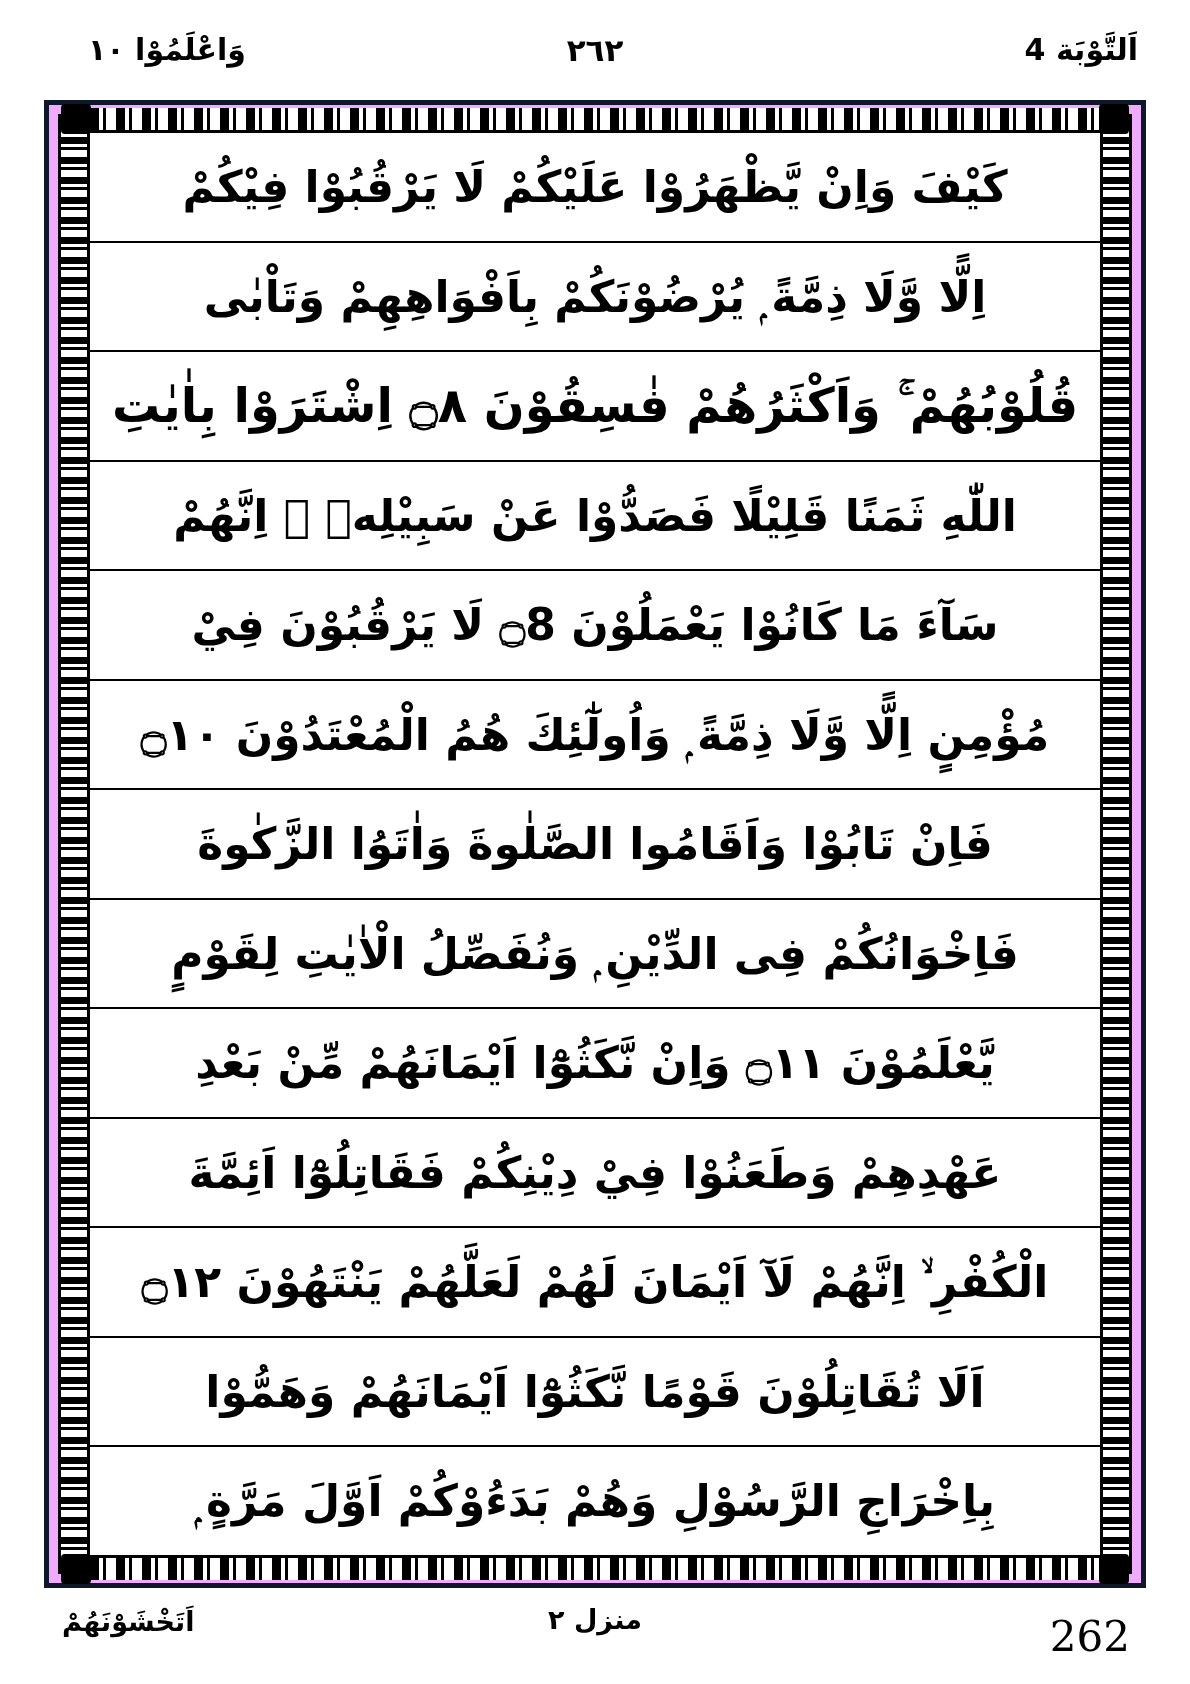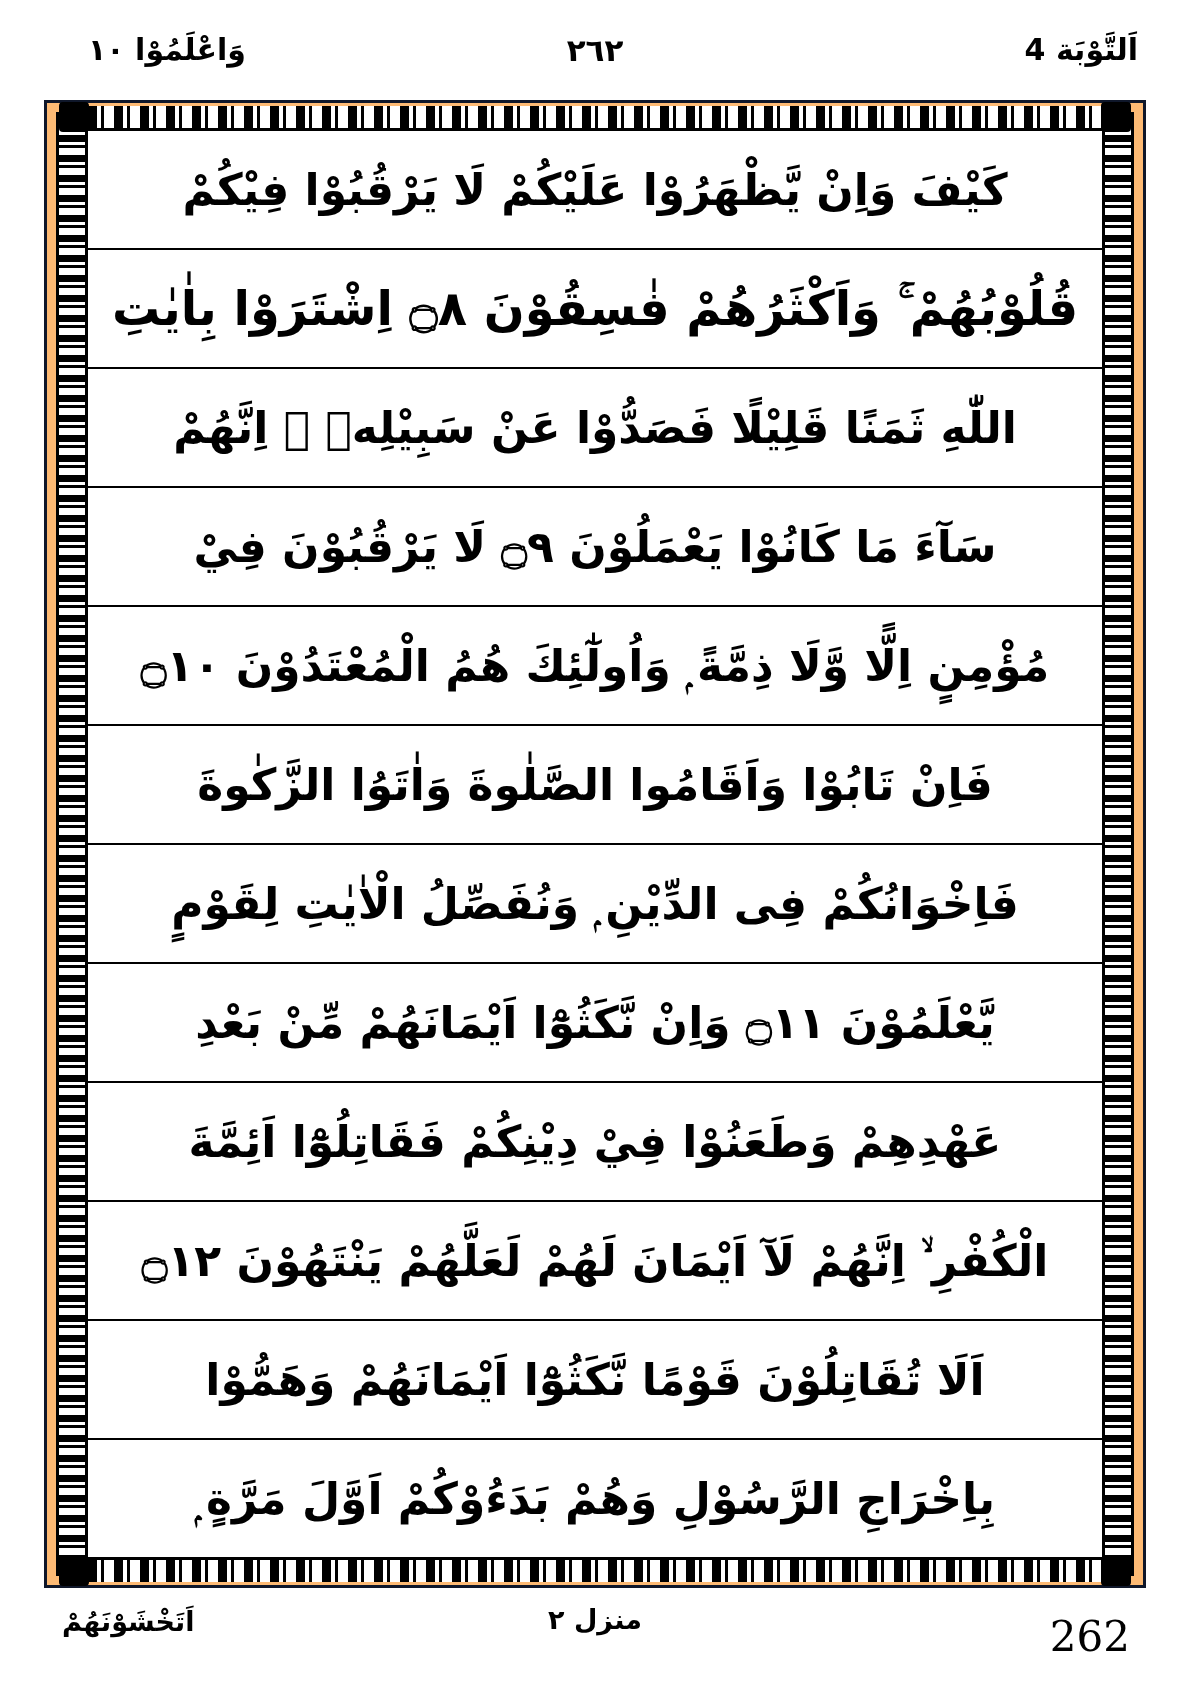--- a/index.html
+++ b/index.html
@@ -43,23 +43,23 @@
   }
   .hdr-surah { text-align: right; min-width: 230px; }
   .hdr-page  { text-align: center; font-size: 31px; letter-spacing: 2px; }
   .hdr-juz   { text-align: center; min-width: 230px; direction: rtl; }
 
   
   .frame-outer {
     position: relative;
     margin: 0 44px;
     flex: 1 1 auto;
-    border: 3px solid #0f172a;
-    box-sizing: border-box;
-    background: #fdba74;
+    border: 5px solid #0f172a;
+    box-sizing: border-box;
+    background: #f0abfc;
     padding: 9px;
   }
   .frame-mid {
     position: relative;
     height: 100%;
     box-sizing: border-box;
     border: 3px solid #000;
     padding: 13px 0;
     background:
       
@@ -216,27 +216,30 @@
         <div class="corner tl"></div>
         <div class="corner tr"></div>
         <div class="corner bl"></div>
         <div class="corner br"></div>
 
         <div class="lines">
           <div class="ayah-line">
             <div class="ayah-text" style="font-size: 44px;">كَيْفَ وَاِنْ يَّظْهَرُوْا عَلَيْكُمْ لَا يَرْقُبُوْا فِيْكُمْ</div>
           </div>
           <div class="ayah-line">
+            <div class="ayah-text" style="font-size: 44px;">اِلًّا وَّلَا ذِمَّةً ۭ يُرْضُوْنَكُمْ بِاَفْوَاهِهِمْ وَتَاْبٰى</div>
+          </div>
+          <div class="ayah-line">
             <div class="ayah-text" style="font-size: 48px;">قُلُوْبُهُمْ ۚ وَاَكْثَرُهُمْ فٰسِقُوْنَ ۝٨ اِشْتَرَوْا بِاٰيٰتِ</div>
           </div>
           <div class="ayah-line">
             <div class="ayah-text" style="font-size: 44px;">اللّٰهِ ثَمَنًا قَلِيْلًا فَصَدُّوْا عَنْ سَبِيْلِهٖ ۭ اِنَّهُمْ</div>
           </div>
           <div class="ayah-line">
-            <div class="ayah-text" style="font-size: 44px;">سَآءَ مَا كَانُوْا يَعْمَلُوْنَ ۝٩ لَا يَرْقُبُوْنَ فِيْ</div>
+            <div class="ayah-text" style="font-size: 44px;">سَآءَ مَا كَانُوْا يَعْمَلُوْنَ ۝8 لَا يَرْقُبُوْنَ فِيْ</div>
           </div>
           <div class="ayah-line">
             <div class="ayah-text" style="font-size: 44px;">مُؤْمِنٍ اِلًّا وَّلَا ذِمَّةً ۭ وَاُولٰٓئِكَ هُمُ الْمُعْتَدُوْنَ ۝١٠</div>
           </div>
           <div class="ayah-line">
             <div class="ayah-text" style="font-size: 44px;">فَاِنْ تَابُوْا وَاَقَامُوا الصَّلٰوةَ وَاٰتَوُا الزَّكٰوةَ</div>
           </div>
           <div class="ayah-line">
             <div class="ayah-text" style="font-size: 44px;">فَاِخْوَانُكُمْ فِى الدِّيْنِ ۭ وَنُفَصِّلُ الْاٰيٰتِ لِقَوْمٍ</div>
           </div>

